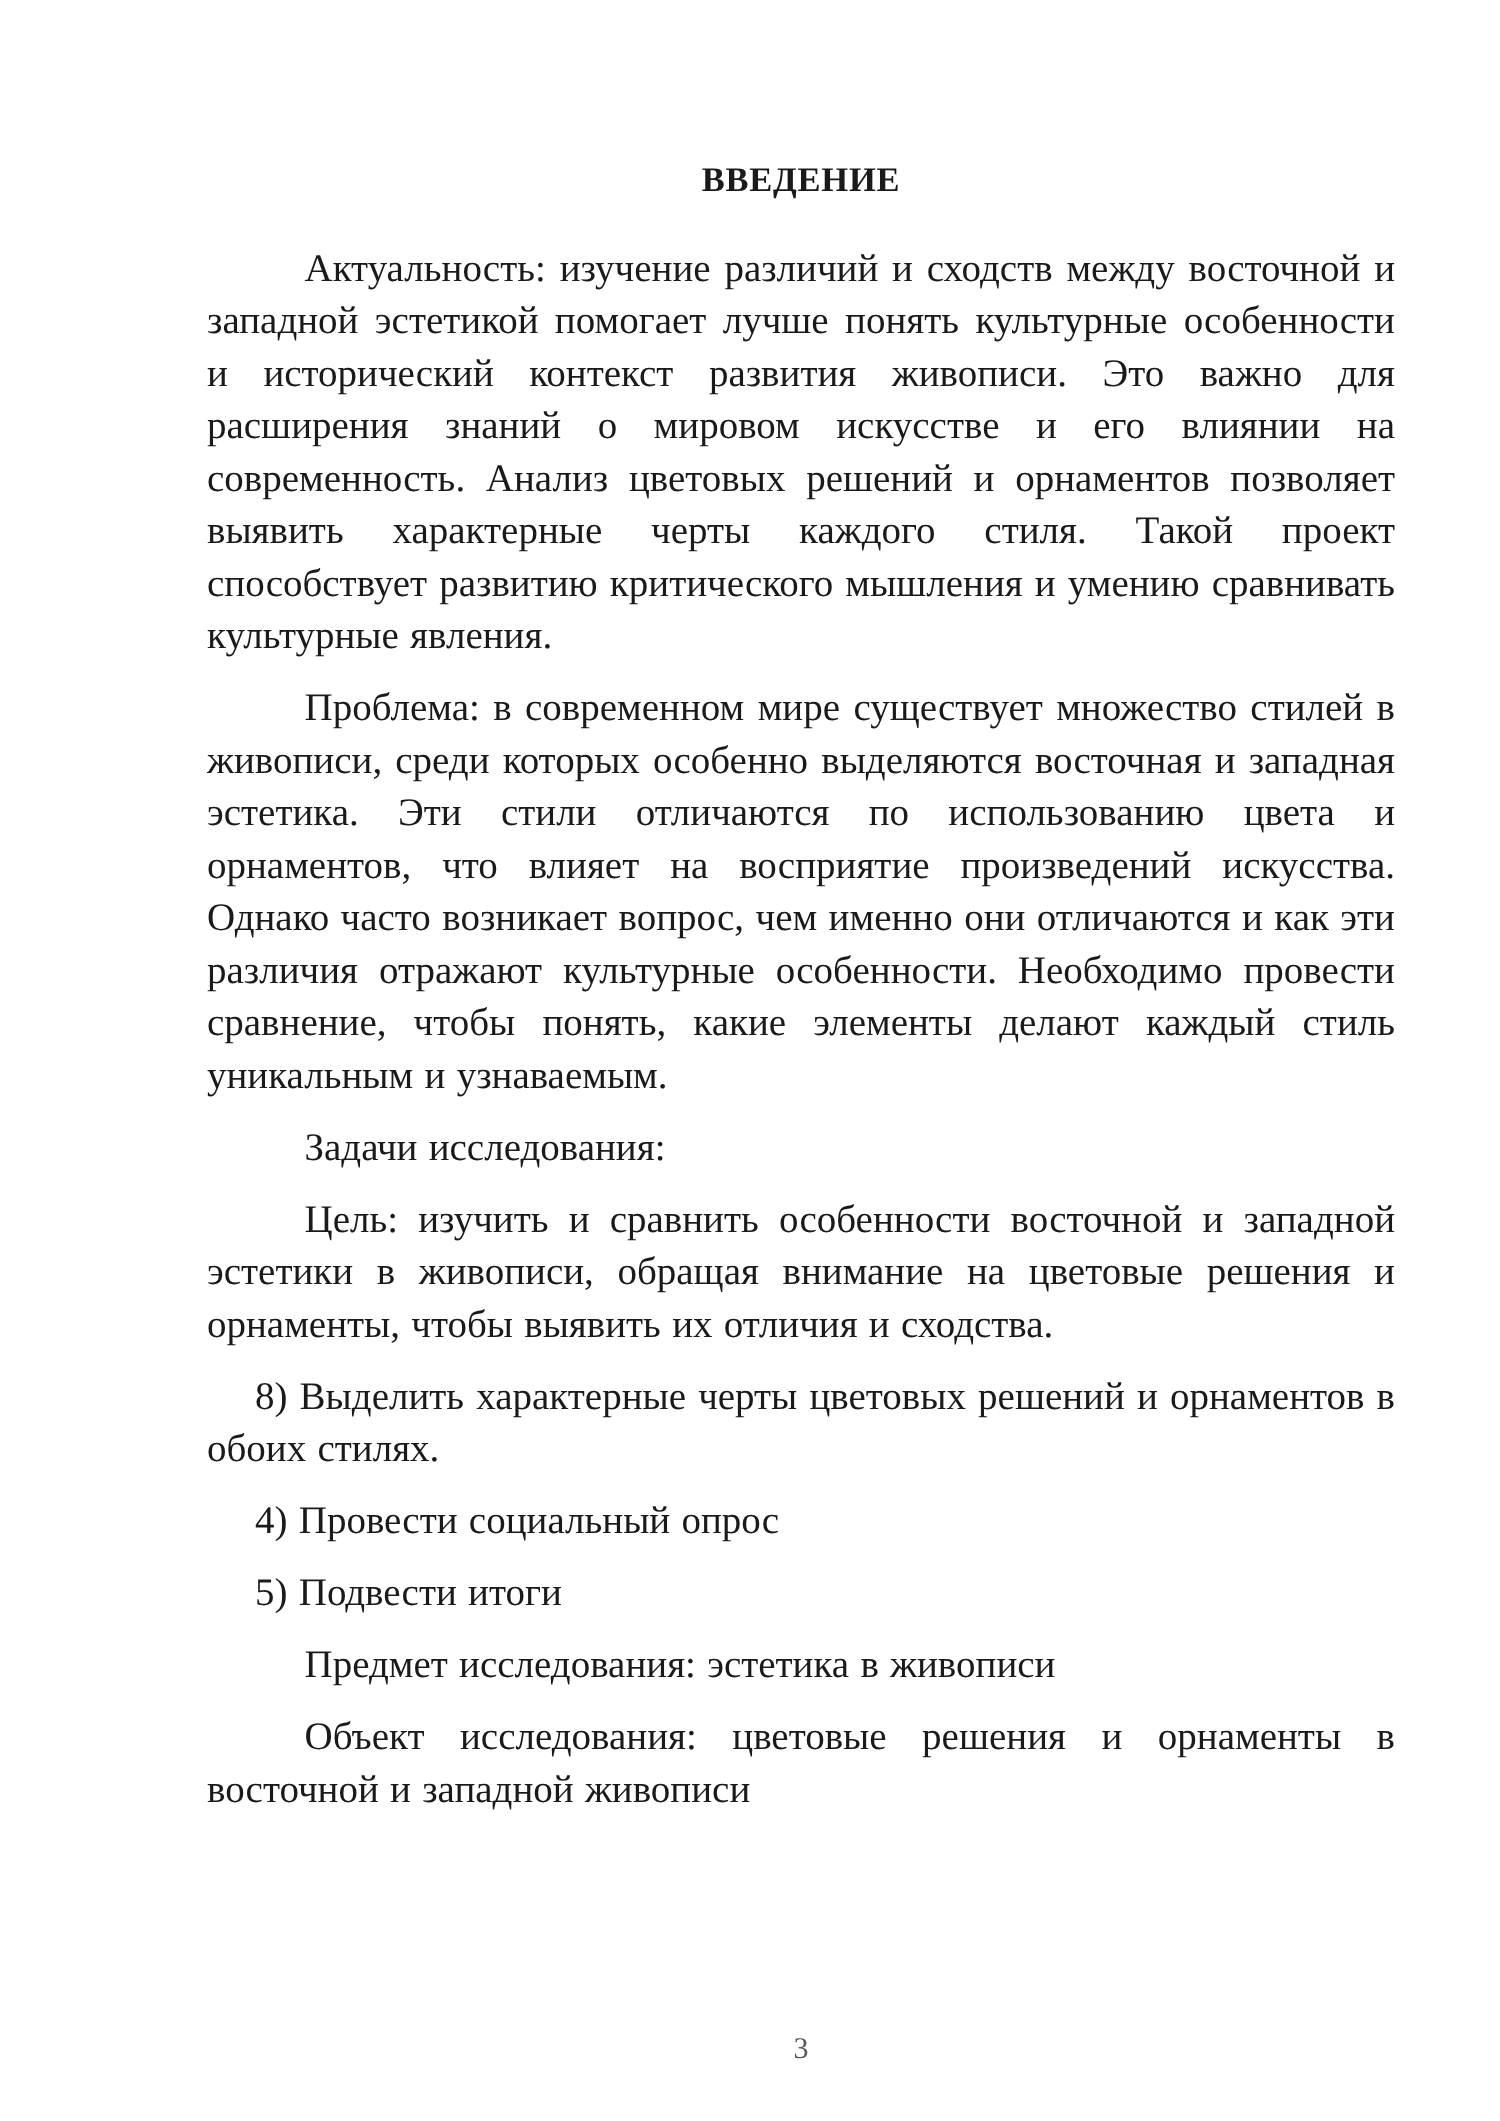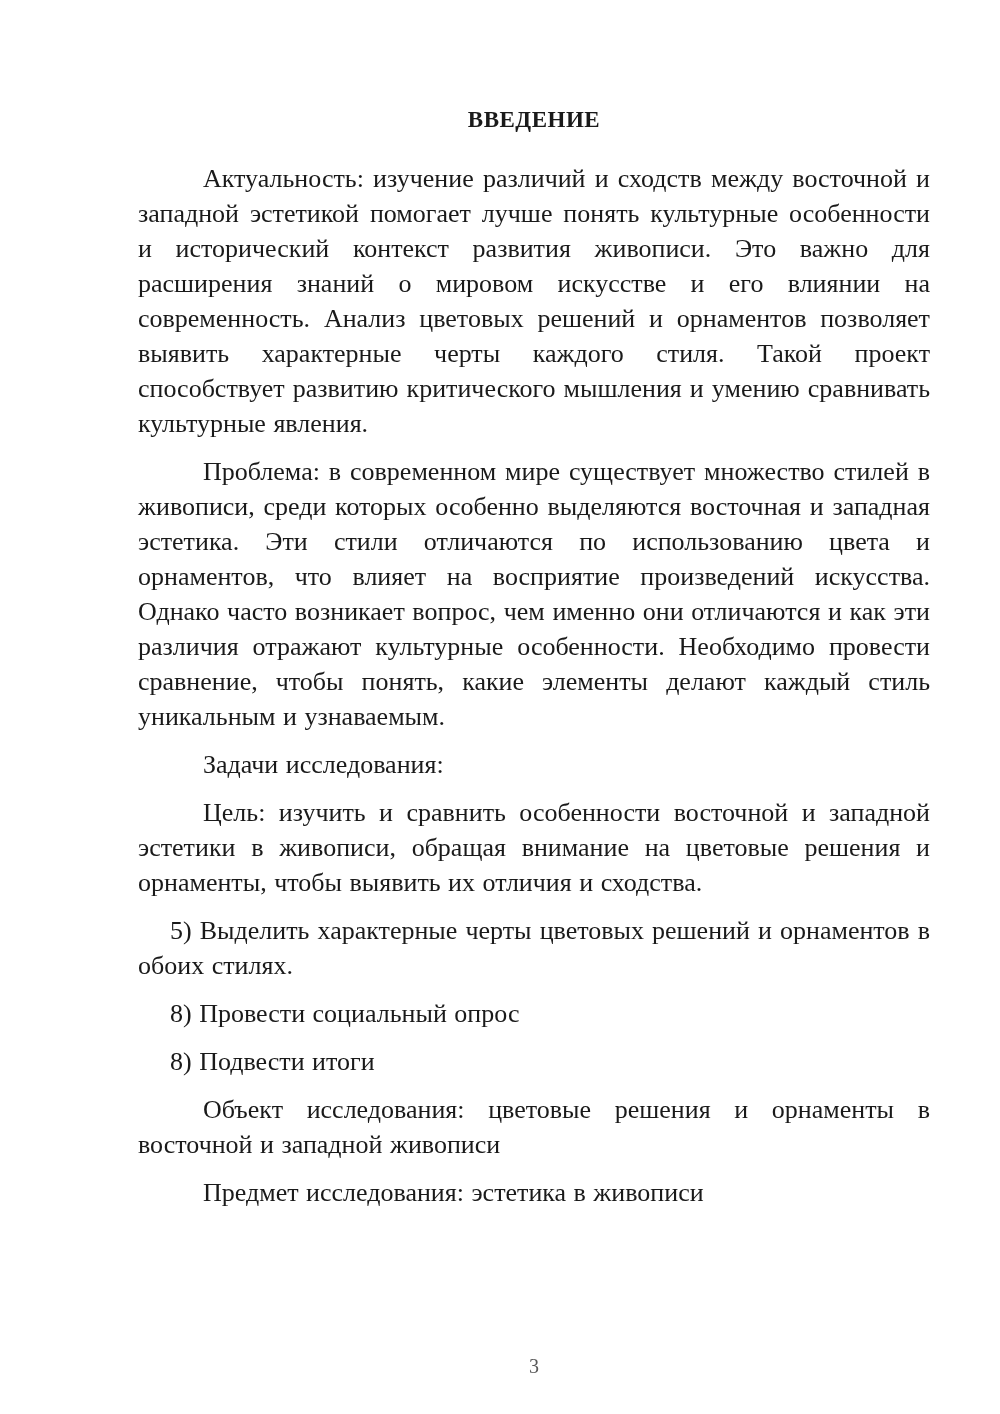--- a/index.html
+++ b/index.html
@@ -59,25 +59,25 @@
   <p class="para">Актуальность: изучение различий и сходств между восточной и западной эстетикой помогает лучше понять культурные особенности и исторический контекст развития живописи. Это важно для расширения знаний о мировом искусстве и его влиянии на современность. Анализ цветовых решений и орнаментов позволяет выявить характерные черты каждого стиля. Такой проект способствует развитию критического мышления и умению сравнивать культурные явления.</p>
 
   <p class="para">Проблема: в современном мире существует множество стилей в живописи, среди которых особенно выделяются восточная и западная эстетика. Эти стили отличаются по использованию цвета и орнаментов, что влияет на восприятие произведений искусства. Однако часто возникает вопрос, чем именно они отличаются и как эти различия отражают культурные особенности. Необходимо провести сравнение, чтобы понять, какие элементы делают каждый стиль уникальным и узнаваемым.</p>
 
   <p class="para">Задачи исследования:</p>
 
   <p class="para">Цель: изучить и сравнить особенности восточной и западной эстетики в живописи, обращая внимание на цветовые решения и орнаменты, чтобы выявить их отличия и сходства.</p>
 
 
 
-  <p class="para task">5) Выделить характерные черты цветовых решений и орнаментов в обоих стилях.</p>
+  <p class="para task">8) Выделить характерные черты цветовых решений и орнаментов в обоих стилях.</p>
 
-  <p class="para task">8) Провести социальный опрос</p>
+  <p class="para task">4) Провести социальный опрос</p>
 
-  <p class="para task">8) Подвести итоги</p>
+  <p class="para task">5) Подвести итоги</p>
+
+  <p class="para">Предмет исследования: эстетика в живописи</p>
 
   <p class="para">Объект исследования: цветовые решения и орнаменты в восточной и западной живописи</p>
-
-  <p class="para">Предмет исследования: эстетика в живописи</p>
 
   <div class="page-number">3</div>
 
 </div>
 
 </body></html>

